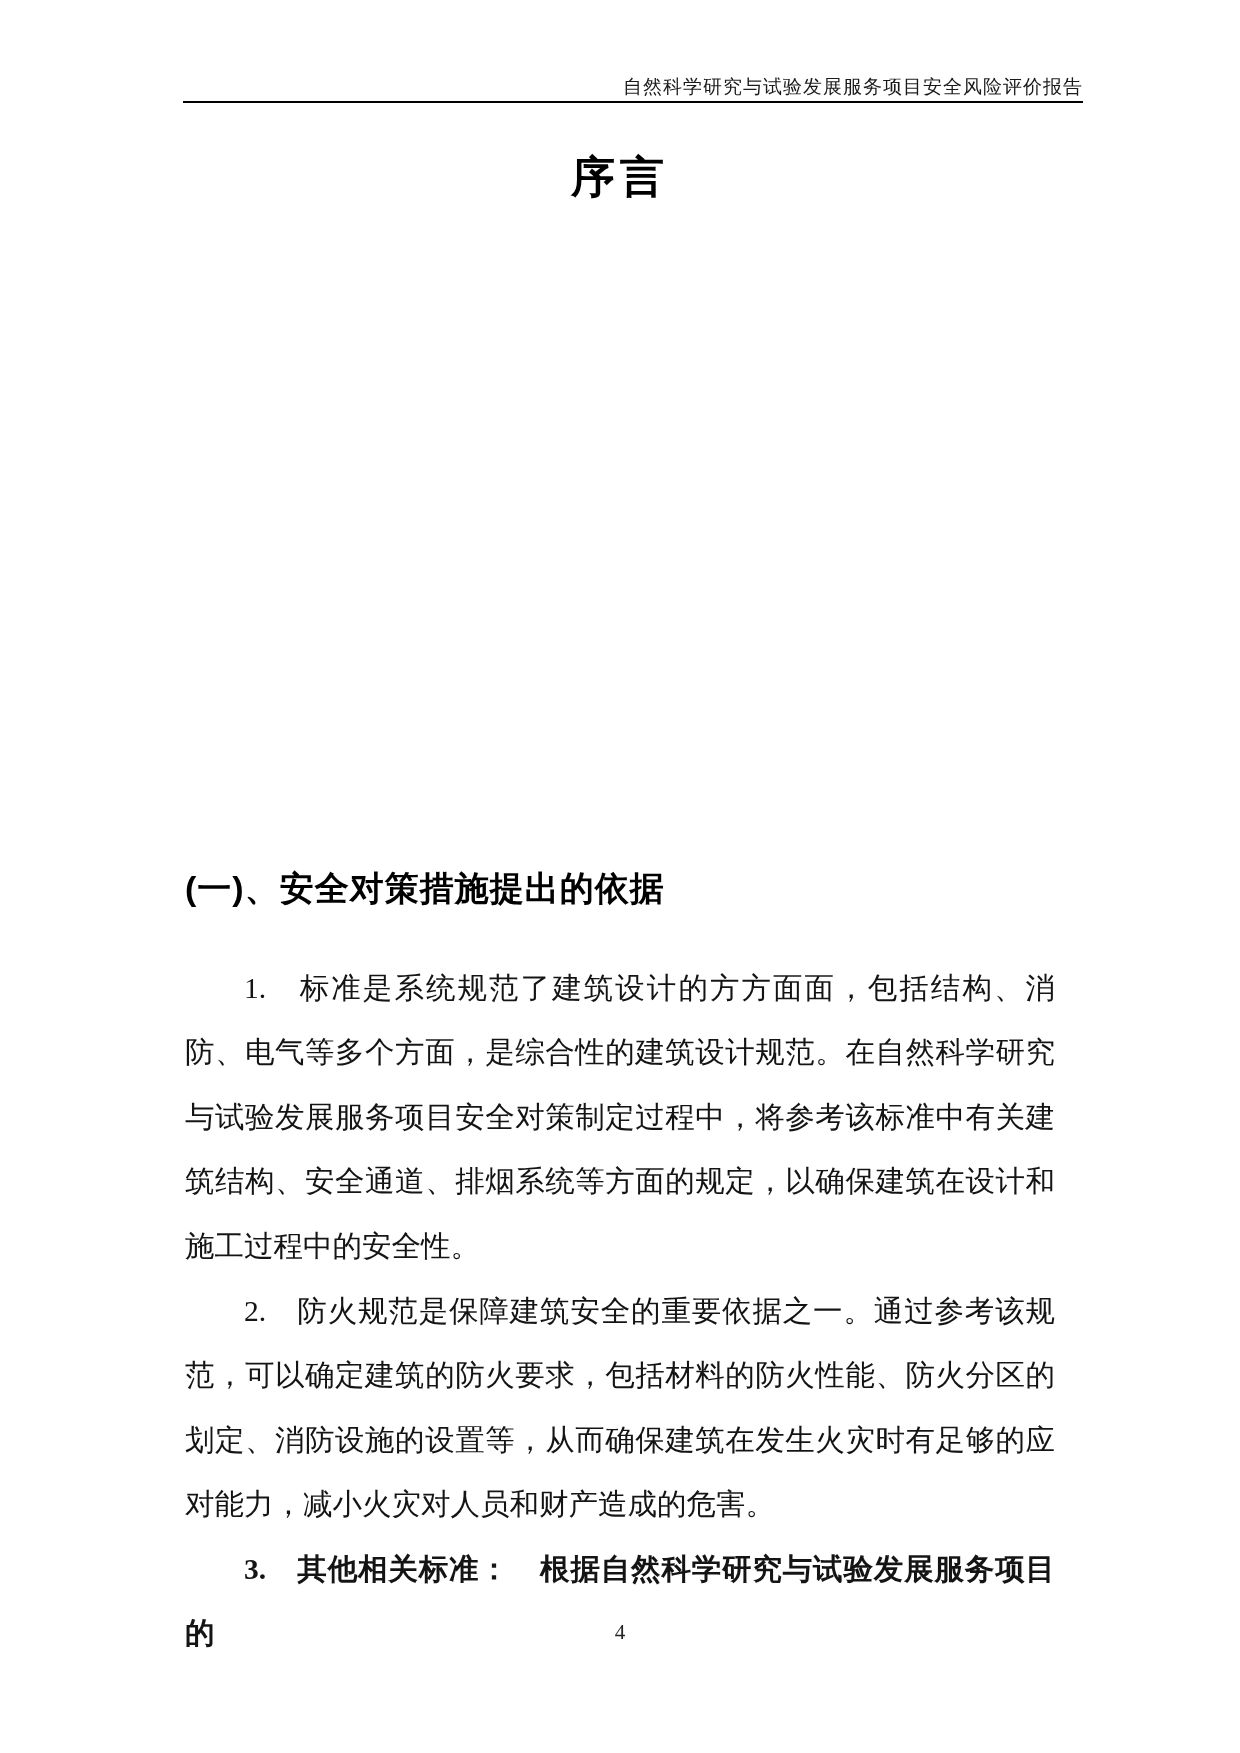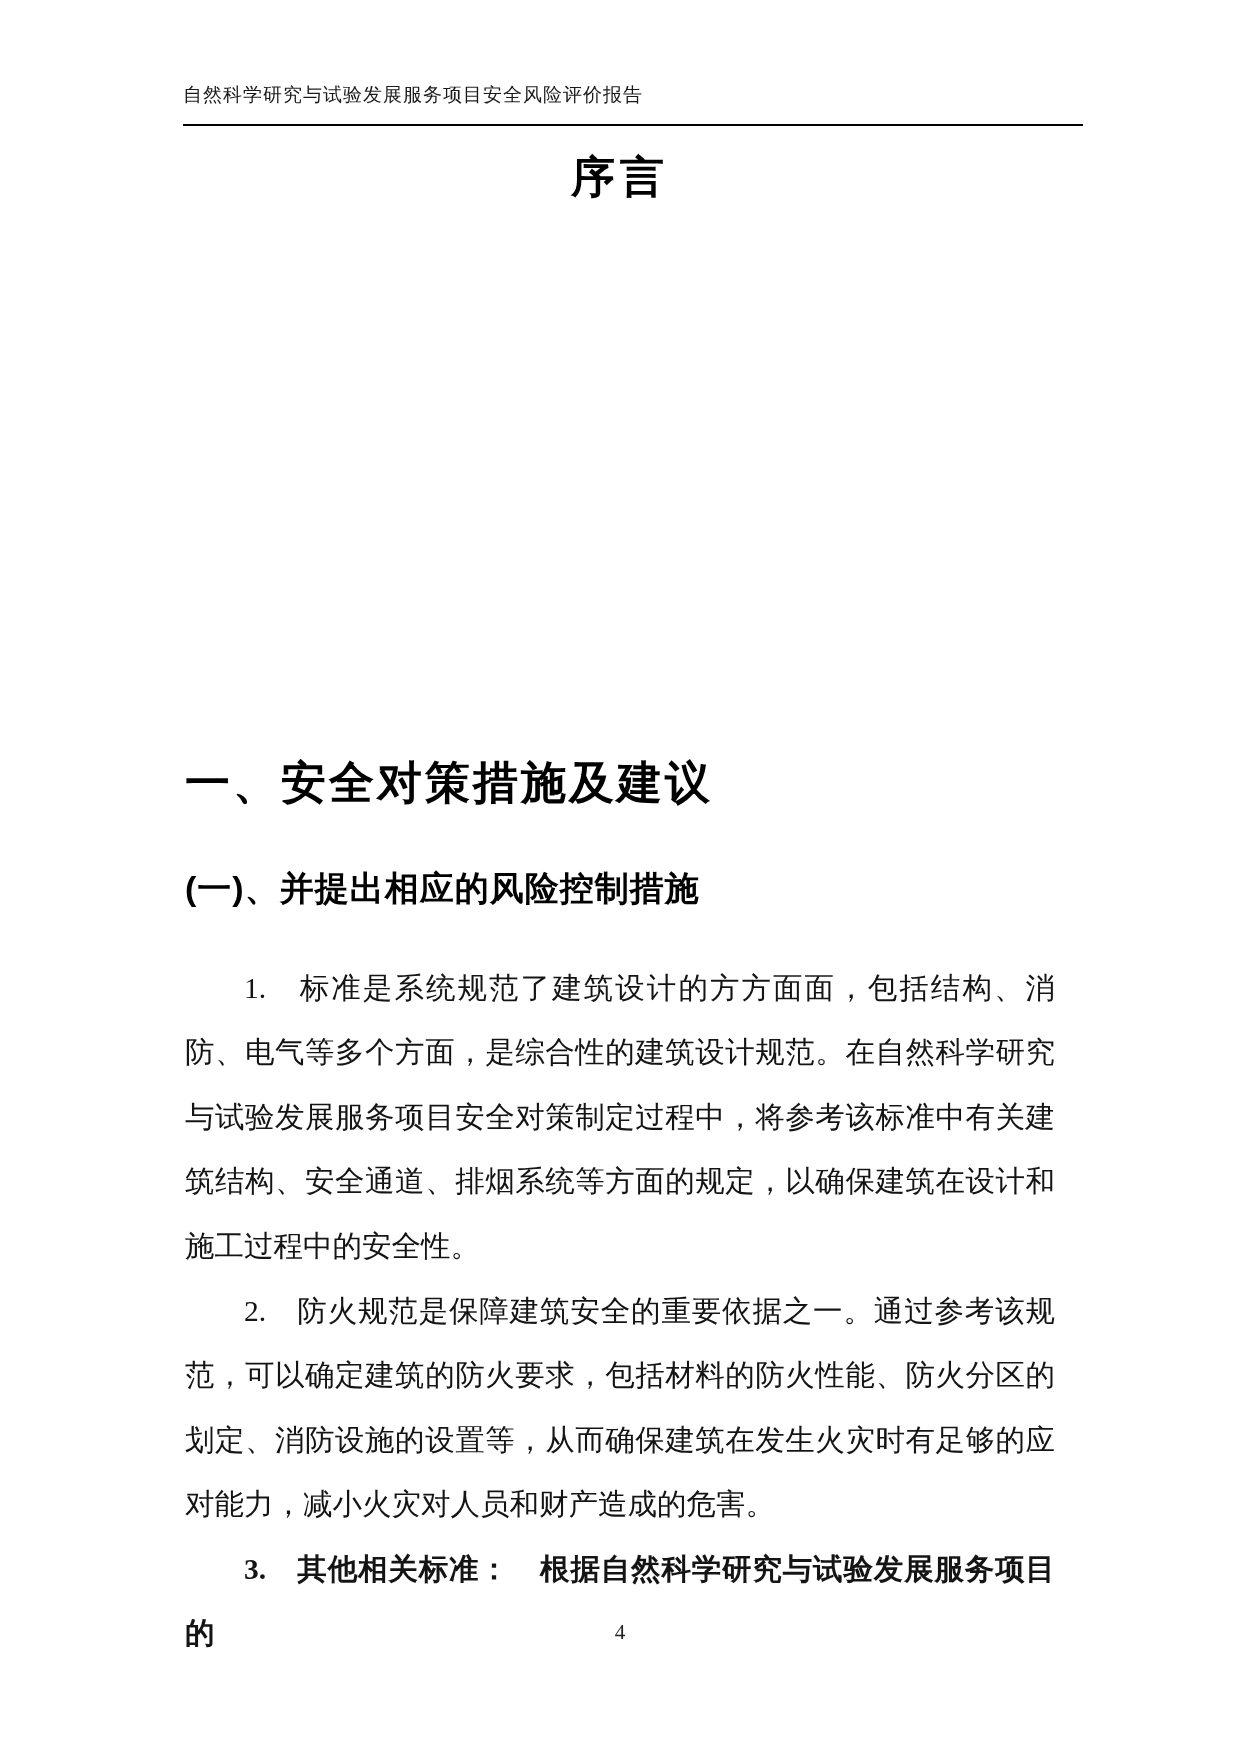--- a/index.html
+++ b/index.html
@@ -11,25 +11,25 @@
     position: relative;
     width: 1240px;
     height: 1753px;
     background: #ffffff;
     overflow: hidden;
     color: #141414;
   }
   .doc-header {
     position: absolute;
     left: 183px;
-    top: 84px;
+    top: 76px;
     width: 900px;
-    text-align: left;
+    text-align: right;
     border-bottom: 2px solid #000000;
-    padding-bottom: 18px;
+    padding-bottom: 3px;
   }
   .doc-header-text {
     font-family: "Liberation Serif", serif;
     font-size: 19px;
     letter-spacing: 1px;
     color: #1a1a1a;
     line-height: 22px;
   }
   .doc-title {
     position: absolute;
@@ -102,23 +102,22 @@
 
 <div class="page">
 
   <header class="doc-header">
     <div class="doc-header-text">自然科学研究与试验发展服务项目安全风险评价报告</div>
   </header>
 
   <div class="doc-title">序言</div>
 
 
-  <div class="sec-heading">一、安全对策措施及建议</div>
 
-  <div class="subsec-heading">(一)、并提出相应的风险控制措施</div>
+  <div class="subsec-heading">(一)、安全对策措施提出的依据</div>
 
   <p class="para p-list p1">1.　标准是系统规范了建筑设计的方方面面，包括结构、消防、电气等多个方面，是综合性的建筑设计规范。在自然科学研究与试验发展服务项目安全对策制定过程中，将参考该标准中有关建筑结构、安全通道、排烟系统等方面的规定，以确保建筑在设计和施工过程中的安全性。</p>
 
   <p class="para p-list p2">2.　防火规范是保障建筑安全的重要依据之一。通过参考该规范，可以确定建筑的防火要求，包括材料的防火性能、防火分区的划定、消防设施的设置等，从而确保建筑在发生火灾时有足够的应对能力，减小火灾对人员和财产造成的危害。</p>
 
   <p class="para p-list p3">3.　其他相关标准：　根据自然科学研究与试验发展服务项目的</p>
 
   <div class="page-number">4</div>
 
 </div>

